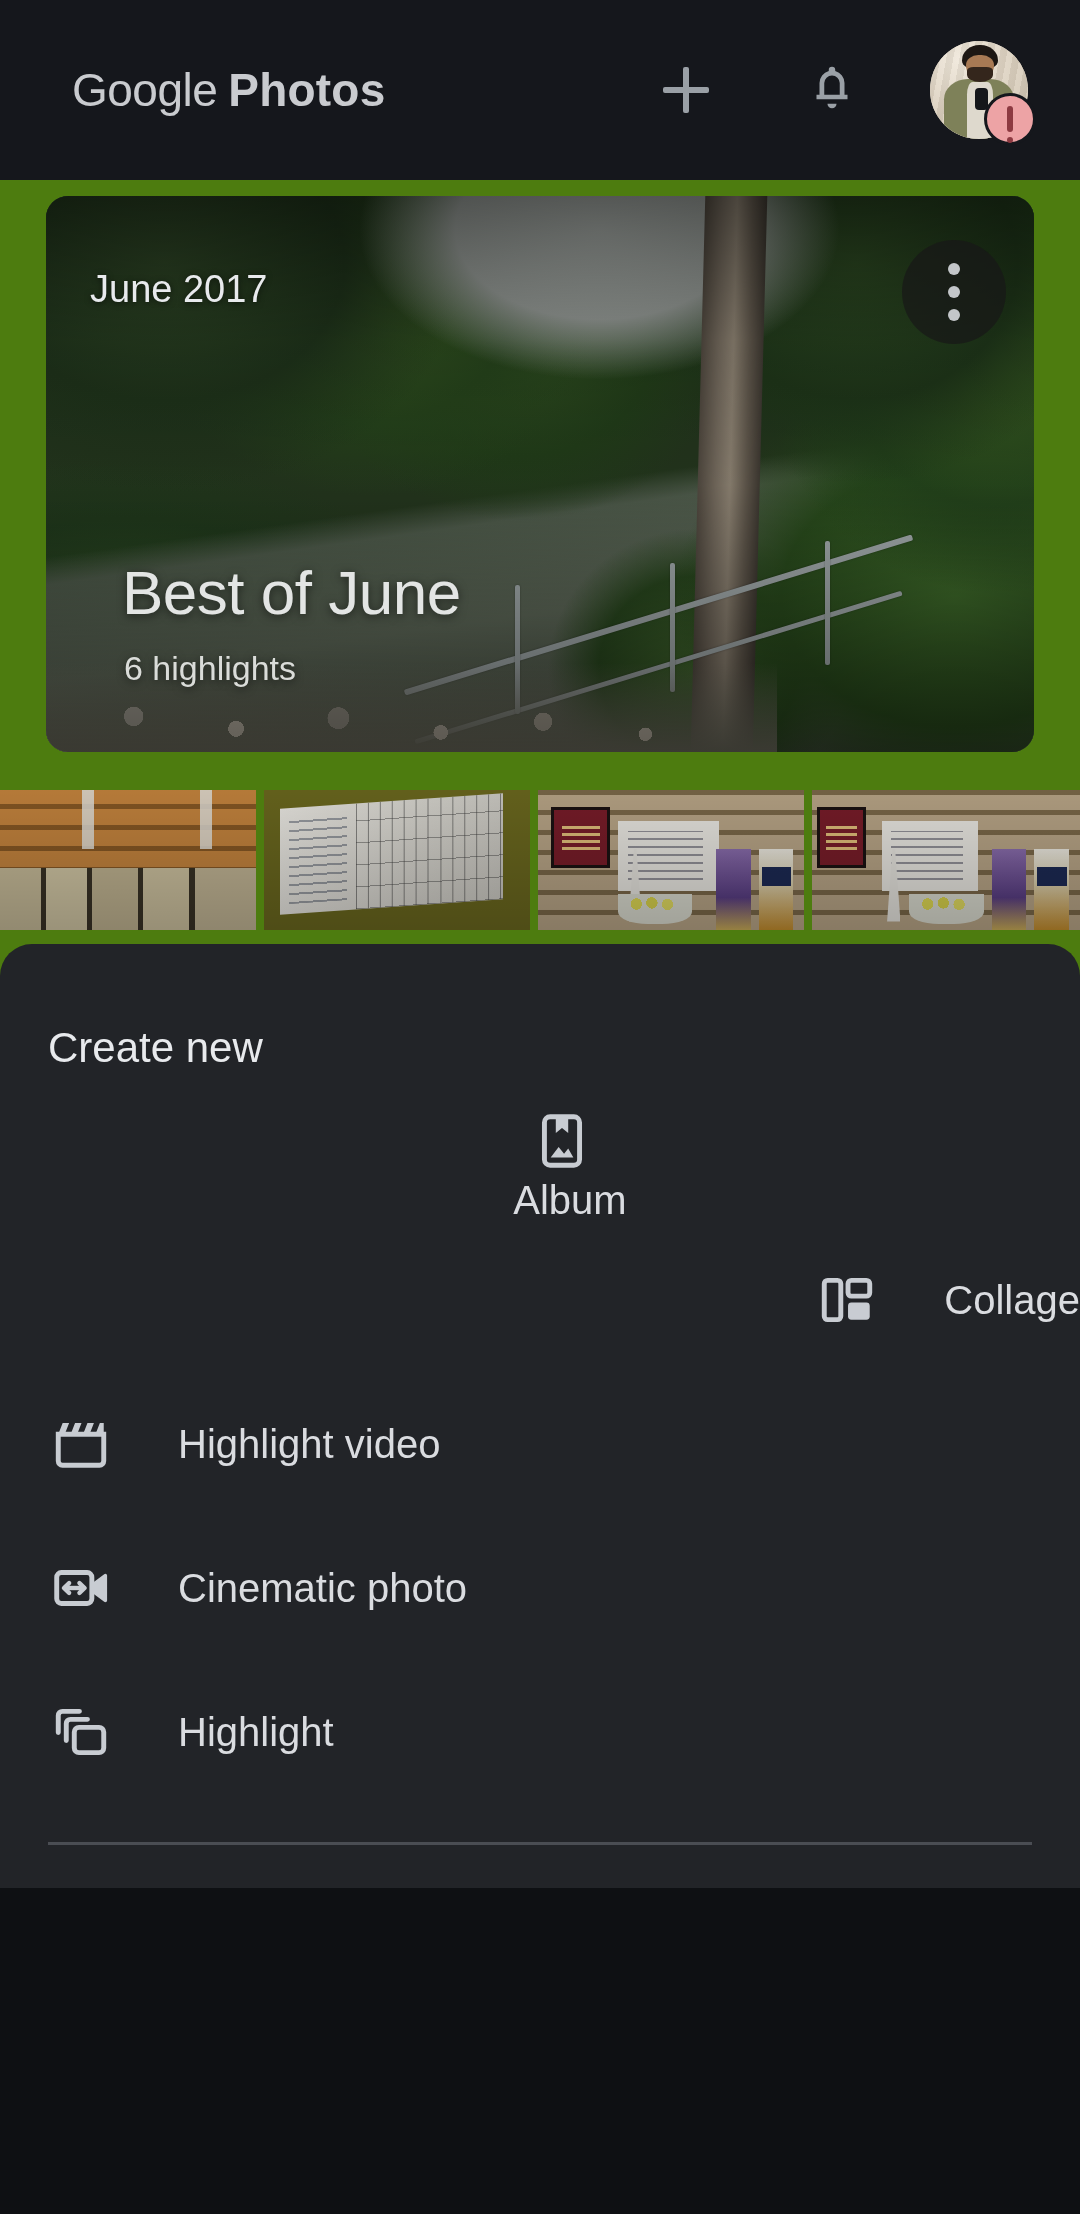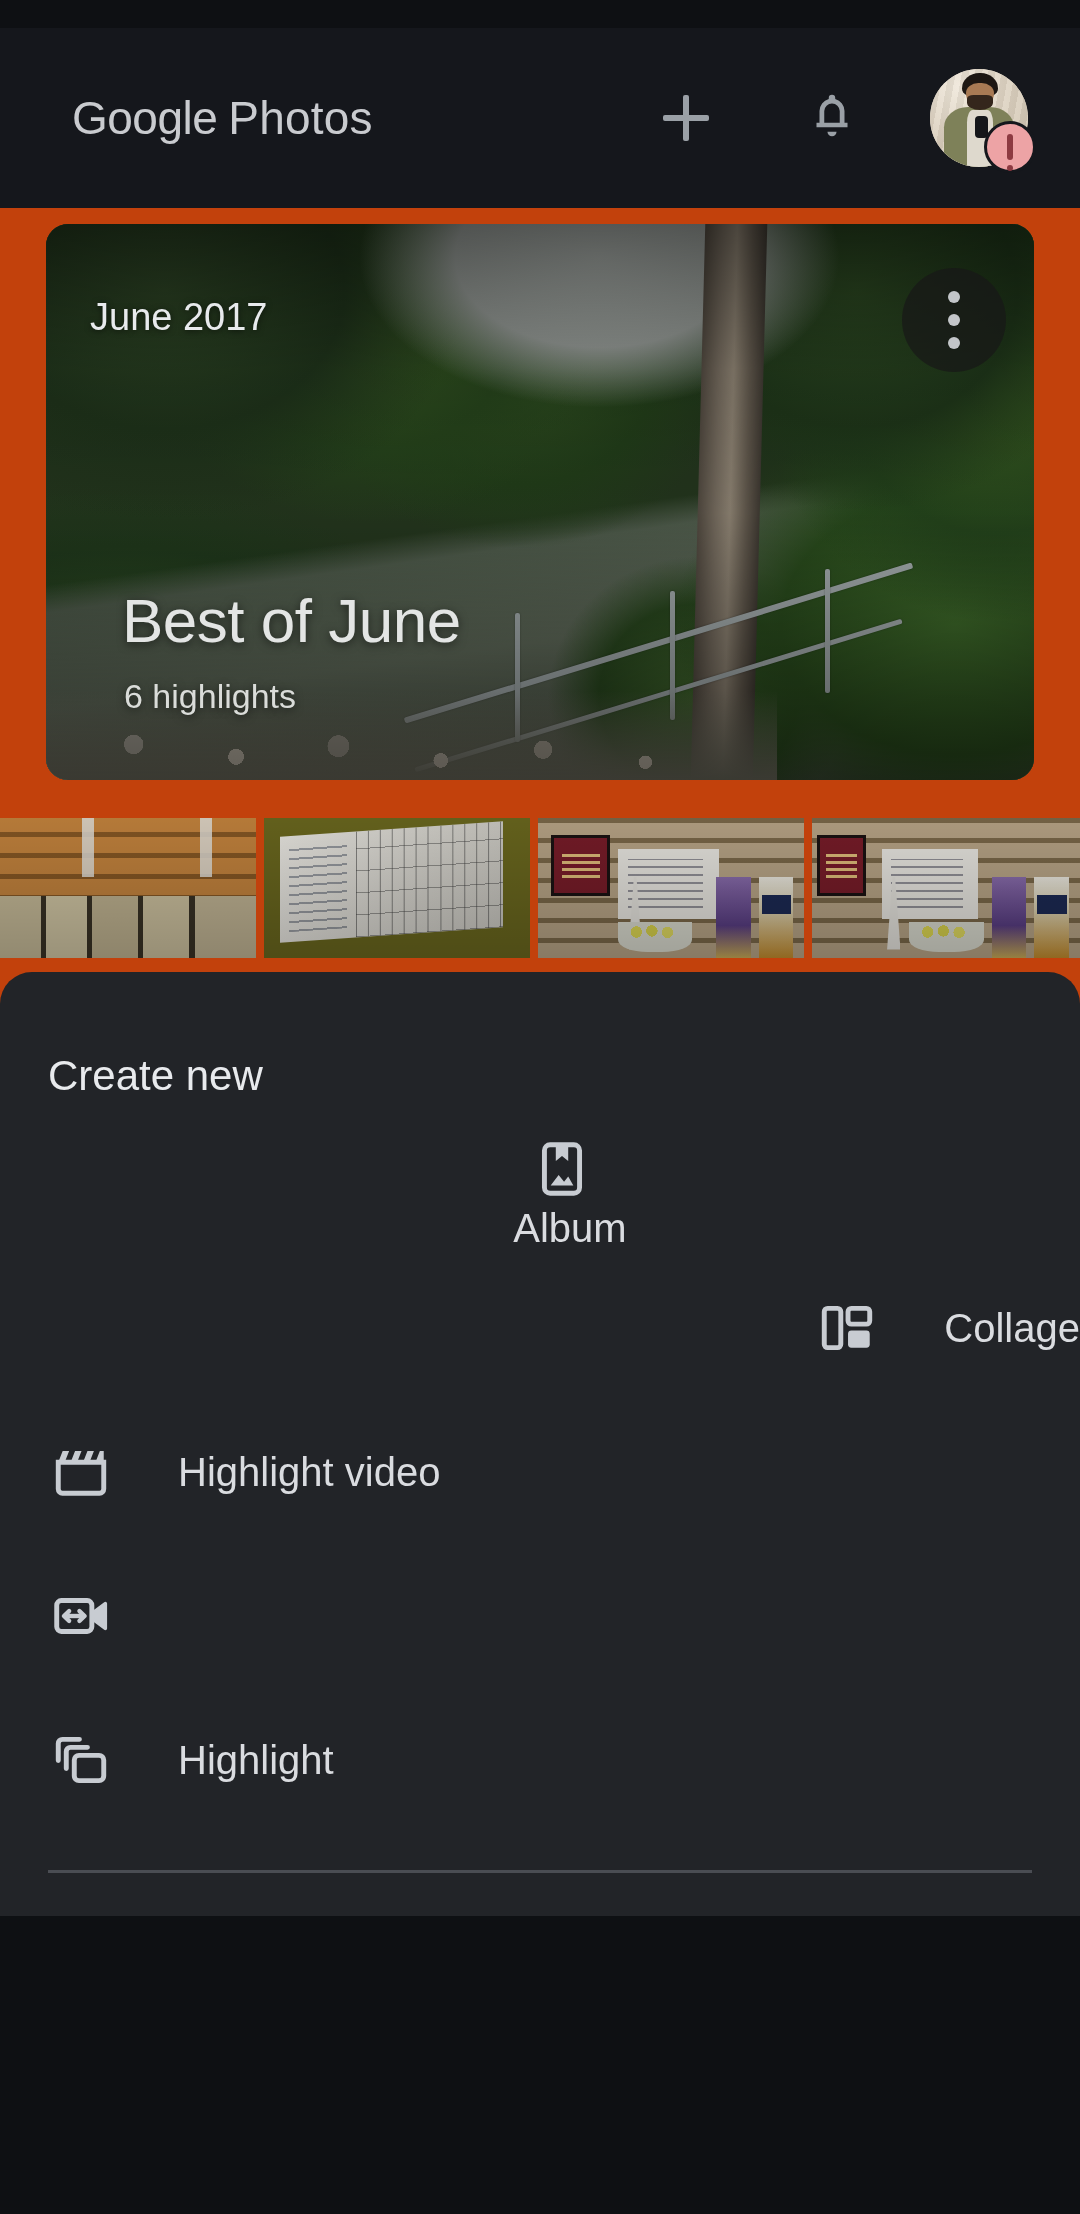--- a/index.html
+++ b/index.html
@@ -5,42 +5,41 @@
   * { margin:0; padding:0; box-sizing:border-box; }
   html,body{
     width:1080px; height:2214px;
     background:#0e1013;
     font-family:"Liberation Sans", sans-serif;
     overflow:hidden;
   }
   #screen{
     position:relative;
     width:1080px; height:1888px;
-    background:#c2410c;
+    background:#4d7c0f;
     overflow:hidden;
-    margin-top:28px;
   }
 
   
   #appbar{
     position:absolute; left:0; top:0; width:1080px; height:180px;
     background:#15171c;
     display:flex; align-items:center;
     z-index:5;
   }
   #brand{
     margin-left:72px;
     font-size:46px;
     color:#c9cbcf;
     letter-spacing:.2px;
     white-space:nowrap;
     display:flex; align-items:baseline; gap:11px;
   }
   #brand .g{ font-weight:400; letter-spacing:-.5px; }
-  #brand .p{ font-weight:400; }
+  #brand .p{ font-weight:700; }
 
   .bar-spacer{ flex:1 1 auto; }
   .bar-btn{
     width:104px; height:104px;
     display:flex; align-items:center; justify-content:center;
     border-radius:50%;
   }
   #plus-btn{ margin-right:42px; }
   #bell-btn{ margin-right:46px; }
 
@@ -489,20 +488,21 @@
 
     <div class="menu-item" id="mi-cinematic">
       <div class="menu-icon">
         <svg width="62" height="62" viewBox="0 0 24 24" fill="none" stroke="#c8ccd2" stroke-width="1.9">
           <rect x="2.6" y="6.0" width="13.6" height="12.0" rx="1.8"></rect>
           <path d="M16.2 11.1 21.4 7.2v9.6l-5.2-3.9z" fill="#c8ccd2" stroke="#c8ccd2" stroke-width="1.4" stroke-linejoin="round"></path>
           <path d="M5.8 12h7.2" stroke-width="1.7"></path>
           <path d="m7.4 10.1-2.0 1.9 2.0 1.9M11.4 10.1l2.0 1.9-2.0 1.9" stroke-width="1.7" stroke-linecap="round" stroke-linejoin="round"></path>
         </svg>
       </div>
+      <div class="menu-label">Cinematic photo</div>
     </div>
 
     <div class="menu-item" id="mi-animation">
       <div class="menu-icon">
         <svg width="62" height="62" viewBox="0 0 24 24" fill="none" stroke="#c8ccd2" stroke-width="1.9" stroke-linecap="round" stroke-linejoin="round">
           <path d="M3.2 12.2V5.6a1.6 1.6 0 0 1 1.6-1.6h6.6"></path>
           <path d="M6.3 15.3V8.7a1.6 1.6 0 0 1 1.6-1.6h6.6"></path>
           <rect x="9.4" y="10.2" width="11.4" height="9.8" rx="1.8"></rect>
         </svg>
       </div>

